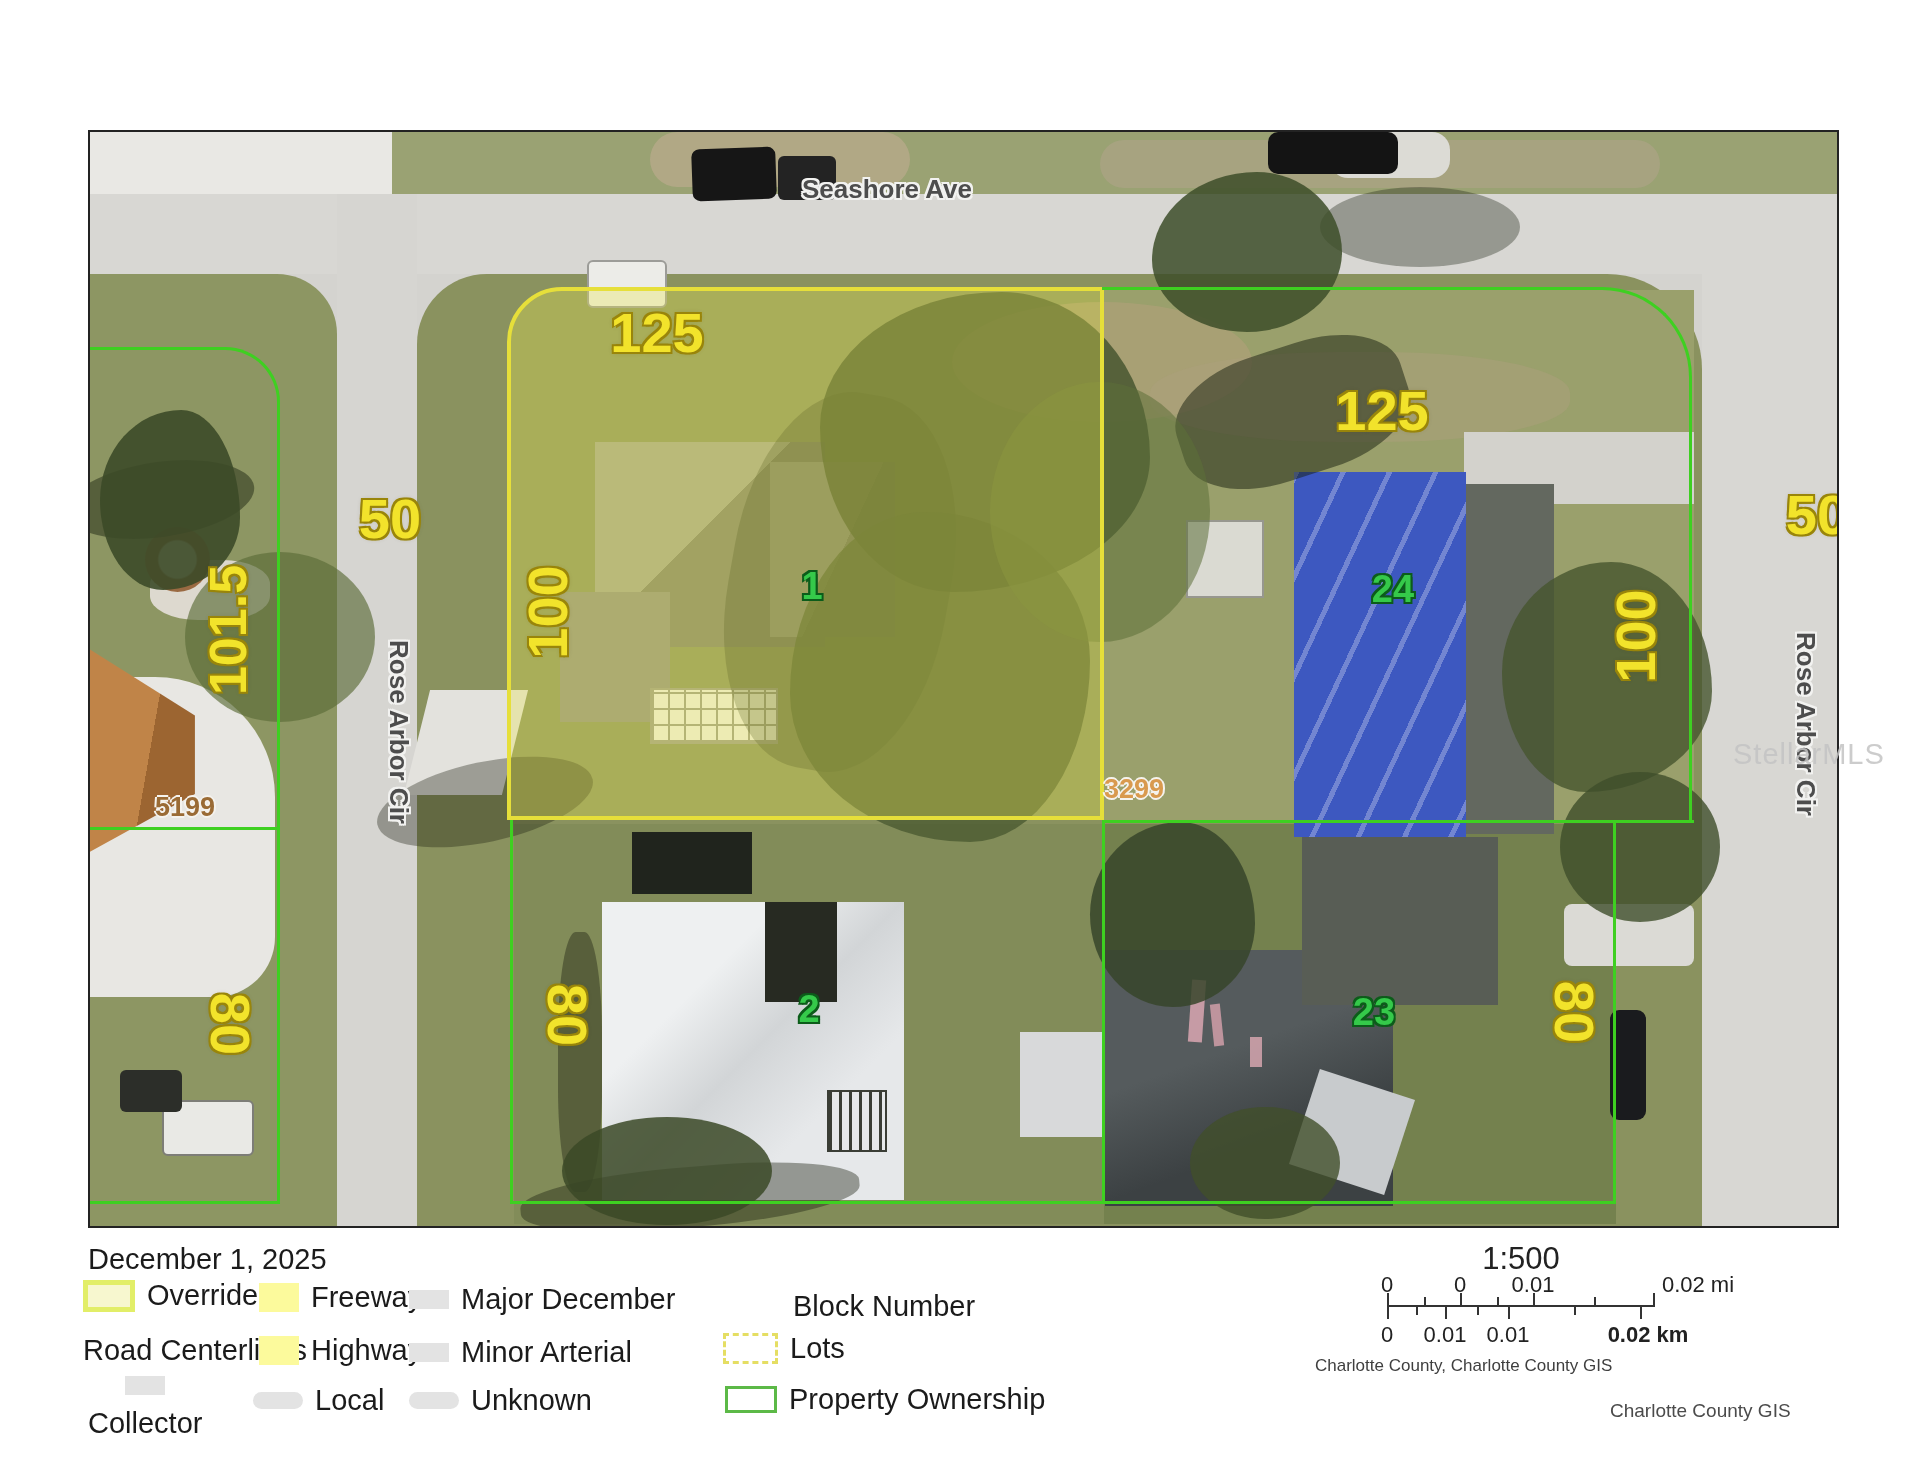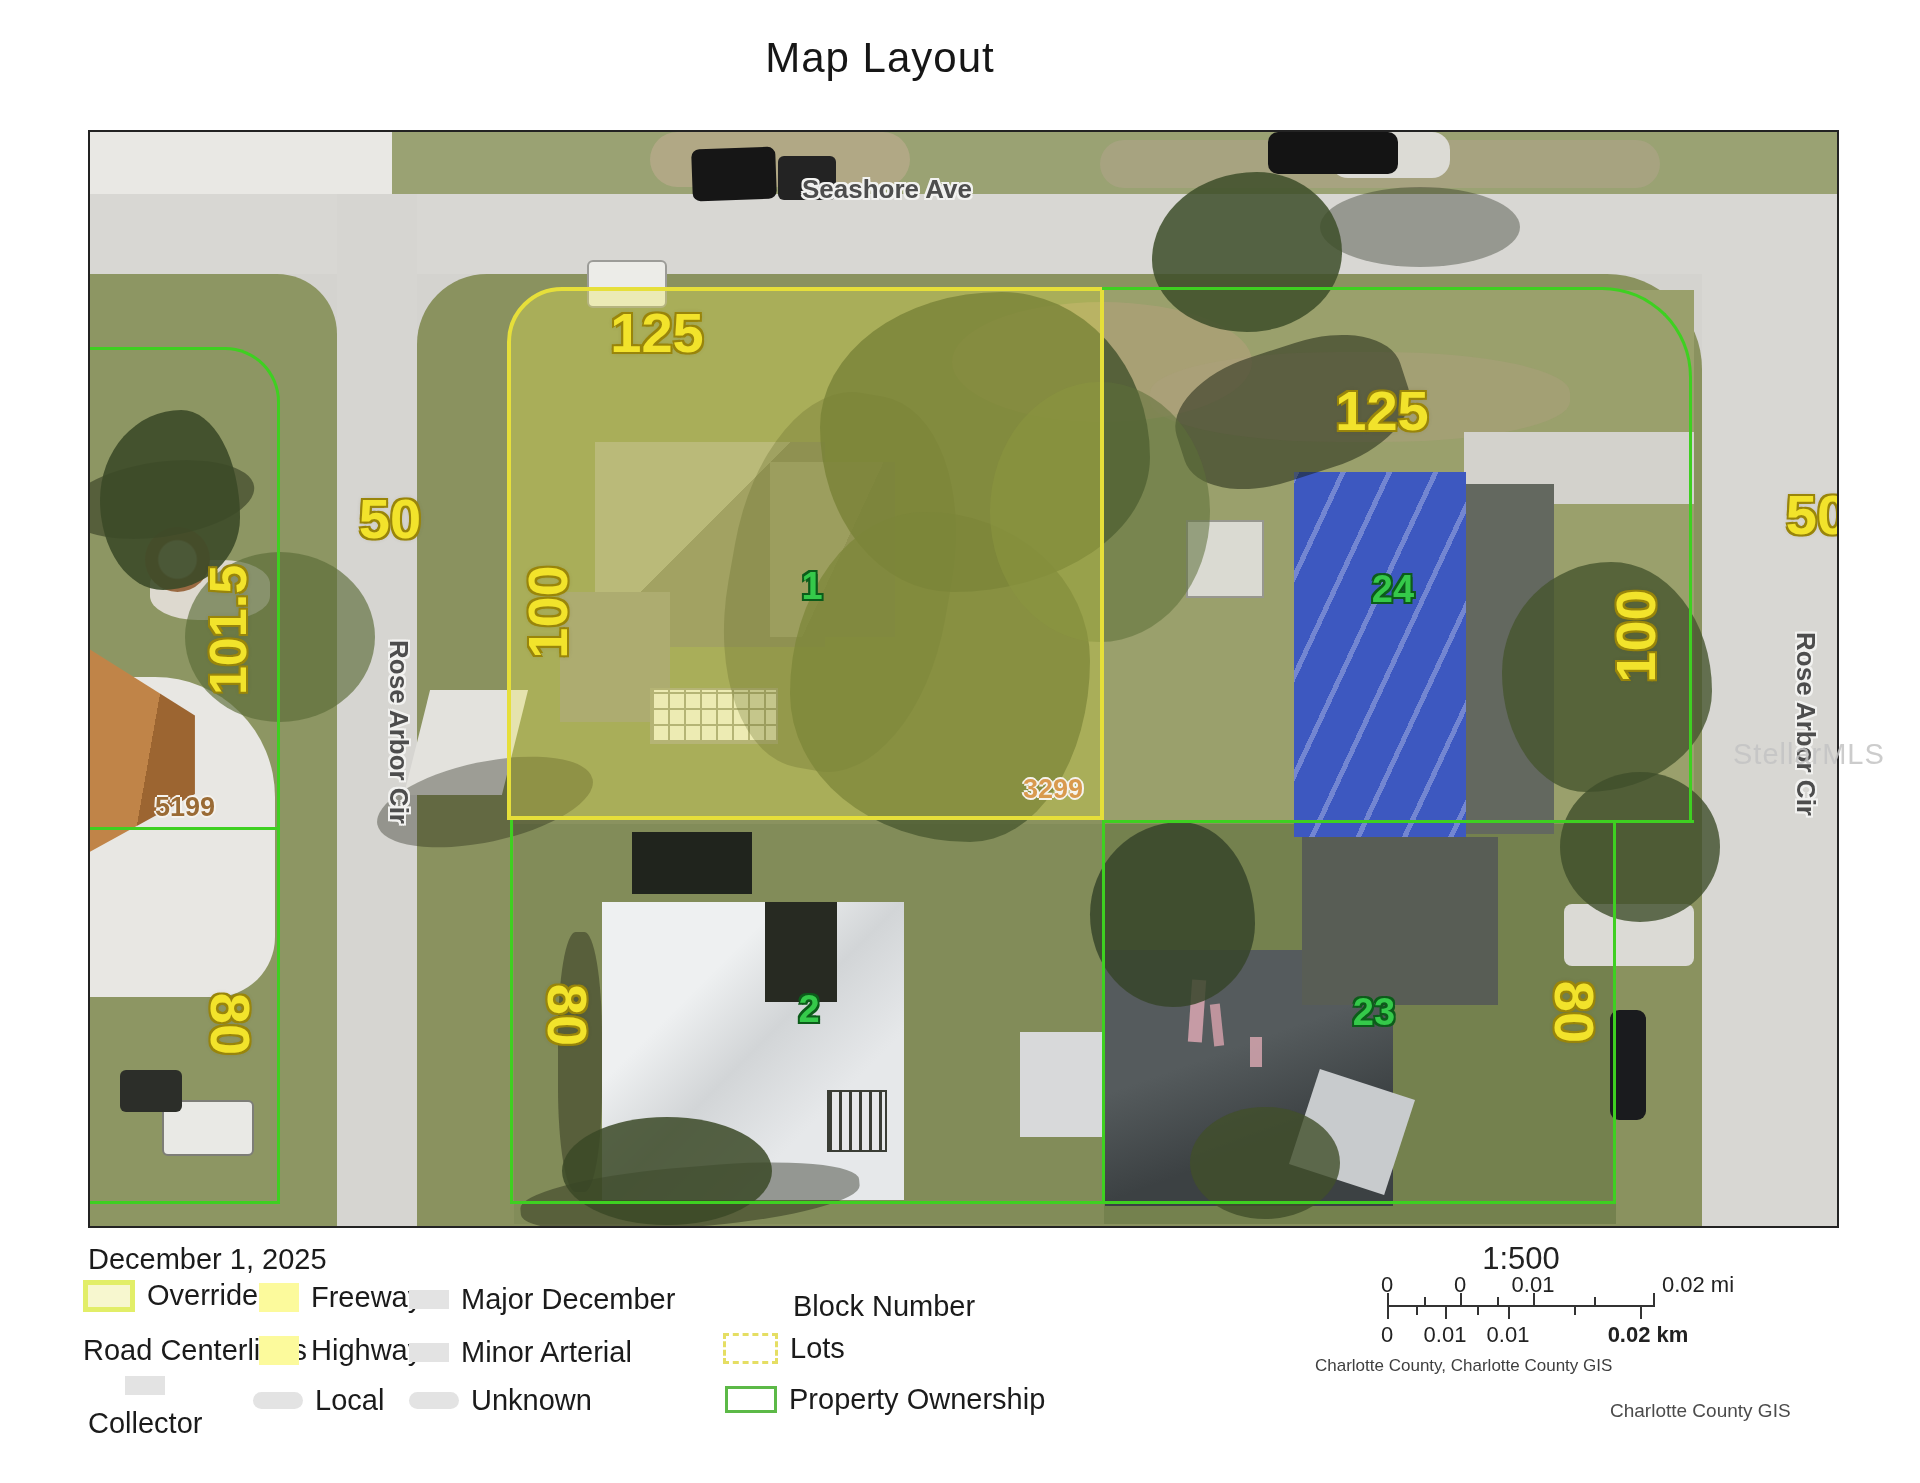--- a/index.html
+++ b/index.html
@@ -48,21 +48,20 @@
   .sb-txt{position:absolute;color:#222;white-space:nowrap;}
   .tick{position:absolute;width:2px;background:#333;}
   #watermark{position:absolute;left:1733px;top:712px;font-size:29px;letter-spacing:1px;
     color:rgba(195,195,195,0.85);z-index:60;font-weight:500;margin-top:26px;}
 </style>
 </head>
 <body>
 
 <div id="page">
 
-  <div id="title">Map Layout</div>
 
   <div id="map">
 
     <div class="s" style="left:0;top:62px;width:1747px;height:80px;background:#d8d7d3;"></div>
     <div class="s" style="left:247px;top:62px;width:80px;height:1032px;background:#d6d5d1;"></div>
     <div class="s" style="left:1612px;top:62px;width:135px;height:1032px;background:#d8d7d3;"></div>
 
     <div class="s" style="left:0;top:0;width:330px;height:62px;background:#e9e8e4;z-index:1;"></div>
     <div class="s" style="left:302px;top:0;width:1445px;height:62px;background:#9aa273;z-index:1;"></div>
     <div class="s" style="left:560px;top:0;width:260px;height:55px;background:#b6aa8a;opacity:.8;border-radius:30px;z-index:2;"></div>
@@ -159,21 +158,21 @@
     <div class="lbl lbl-dim rot90" style="left:140px;top:892px;">80</div>
     <div class="lbl lbl-dim rot90" style="left:477px;top:883px;">80</div>
     <div class="lbl lbl-dim rot90" style="left:1484px;top:880px;">80</div>
 
     <div class="lbl lbl-lot ctr" style="left:722px;top:454px;">1</div>
     <div class="lbl lbl-lot ctr" style="left:719px;top:877px;">2</div>
     <div class="lbl lbl-lot ctr" style="left:1284px;top:880px;">23</div>
     <div class="lbl lbl-lot ctr" style="left:1303px;top:457px;">24</div>
 
     <div class="lbl lbl-block lbl-block-left ctr" style="left:95px;top:675px;">5199</div>
-    <div class="lbl lbl-block lbl-block-right ctr" style="left:963px;top:657px;">3299</div>
+    <div class="lbl lbl-block lbl-block-right ctr" style="left:1044px;top:657px;">3299</div>
   </div>
 
   <div id="watermark">StellarMLS</div>
 
   <div>
     <div class="s" style="left:88px;top:1243px;font-size:29px;color:#1b1b1b;">December 1, 2025</div>
 
     <div class="leg-item" style="left:83px;top:1279px;">
       <span class="sw sw-override"></span>
       <span>Override 1</span>

